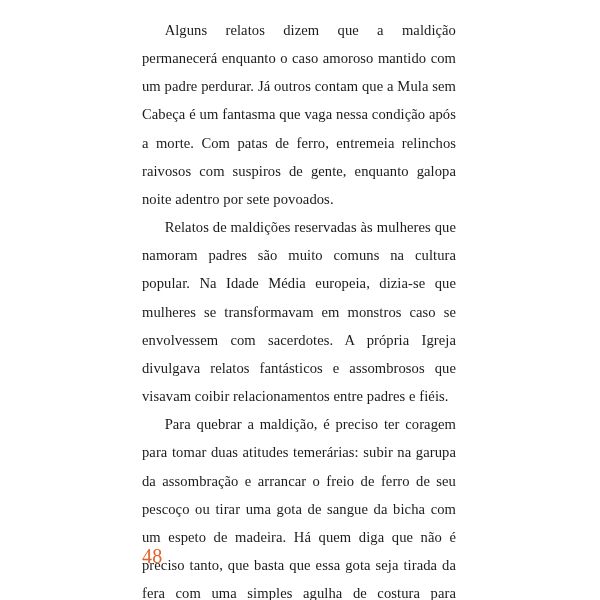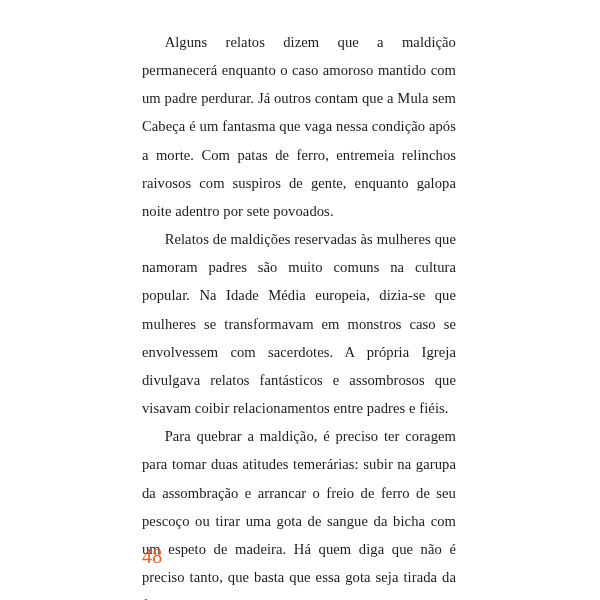--- a/index.html
+++ b/index.html
@@ -12,21 +12,21 @@
     background: #ffffff;
     font-family: "Liberation Serif", serif;
     color: #1a1a1a;
     overflow: hidden;
   }
   .page {
     position: relative;
     width: 556px;
     height: 600px;
     box-sizing: border-box;
-    padding: 28px 100px 0 142px;
+    padding: 16px 100px 0 142px;
   }
   .body-text {
     font-size: 14.6px;
     line-height: 1.93;
     text-align: justify;
     text-justify: inter-word;
     color: #1b1b1b;
     letter-spacing: 0.005em;
   }
   .body-text p {

